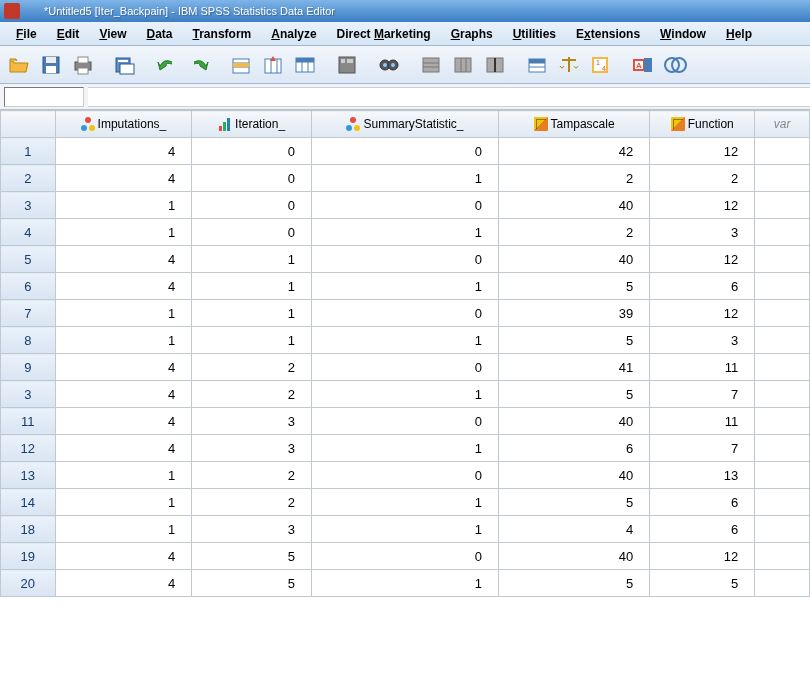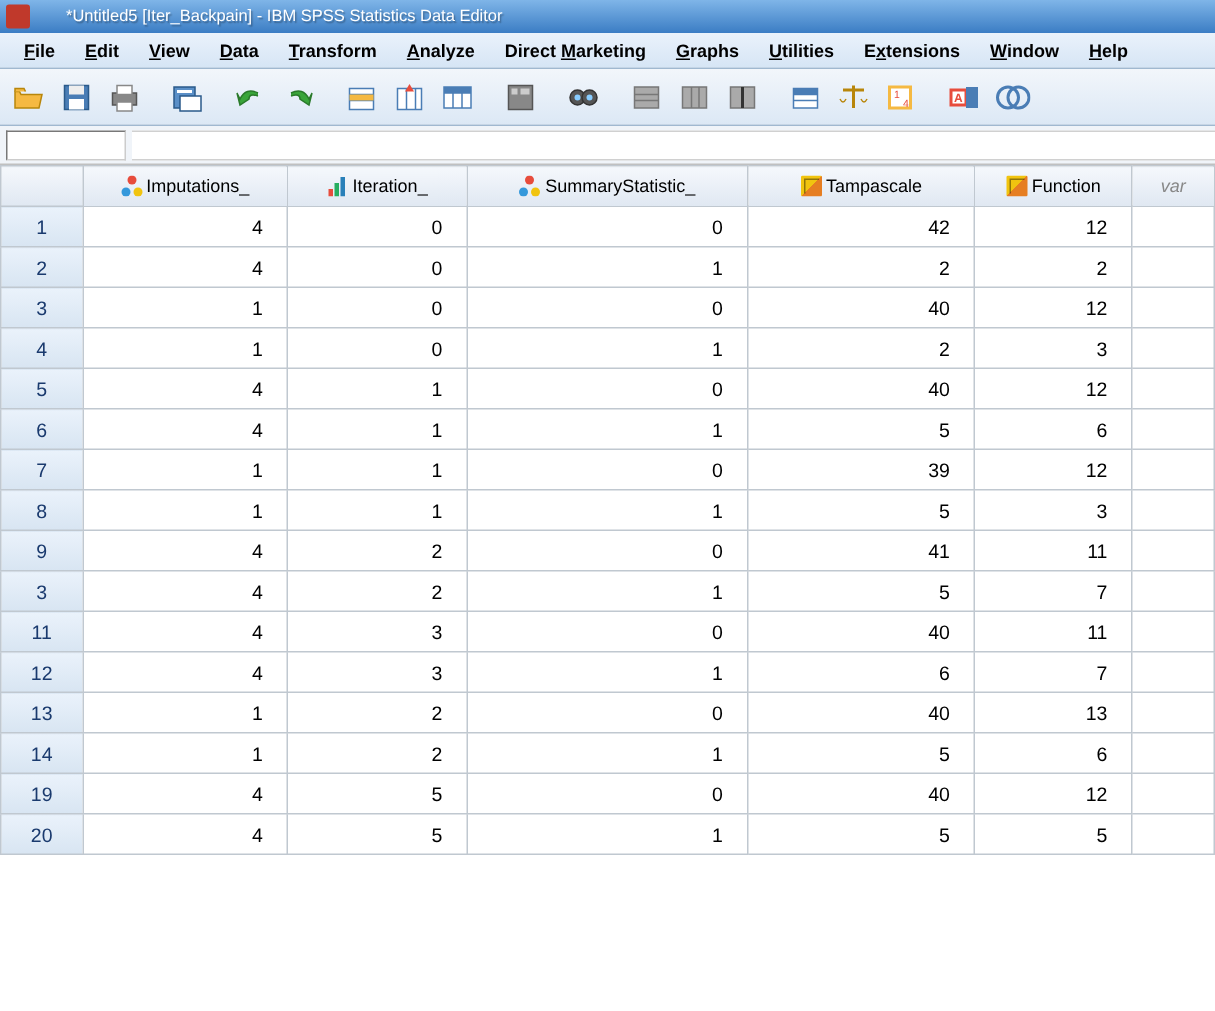--- a/index.html
+++ b/index.html
@@ -395,20 +395,29 @@
         <tr>
           <th class="row-header">14</th>
           <td class="cell">1</td>
           <td class="cell">2</td>
           <td class="cell">1</td>
           <td class="cell">5</td>
           <td class="cell">6</td>
           <td class="cell"></td>
         </tr>
         <tr>
+          <th class="row-header">18</th>
+          <td class="cell">1</td>
+          <td class="cell">3</td>
+          <td class="cell">1</td>
+          <td class="cell">4</td>
+          <td class="cell">6</td>
+          <td class="cell"></td>
+        </tr>
+        <tr>
           <th class="row-header">19</th>
           <td class="cell">4</td>
           <td class="cell">5</td>
           <td class="cell">0</td>
           <td class="cell">40</td>
           <td class="cell">12</td>
           <td class="cell"></td>
         </tr>
         <tr>
           <th class="row-header">20</th>

